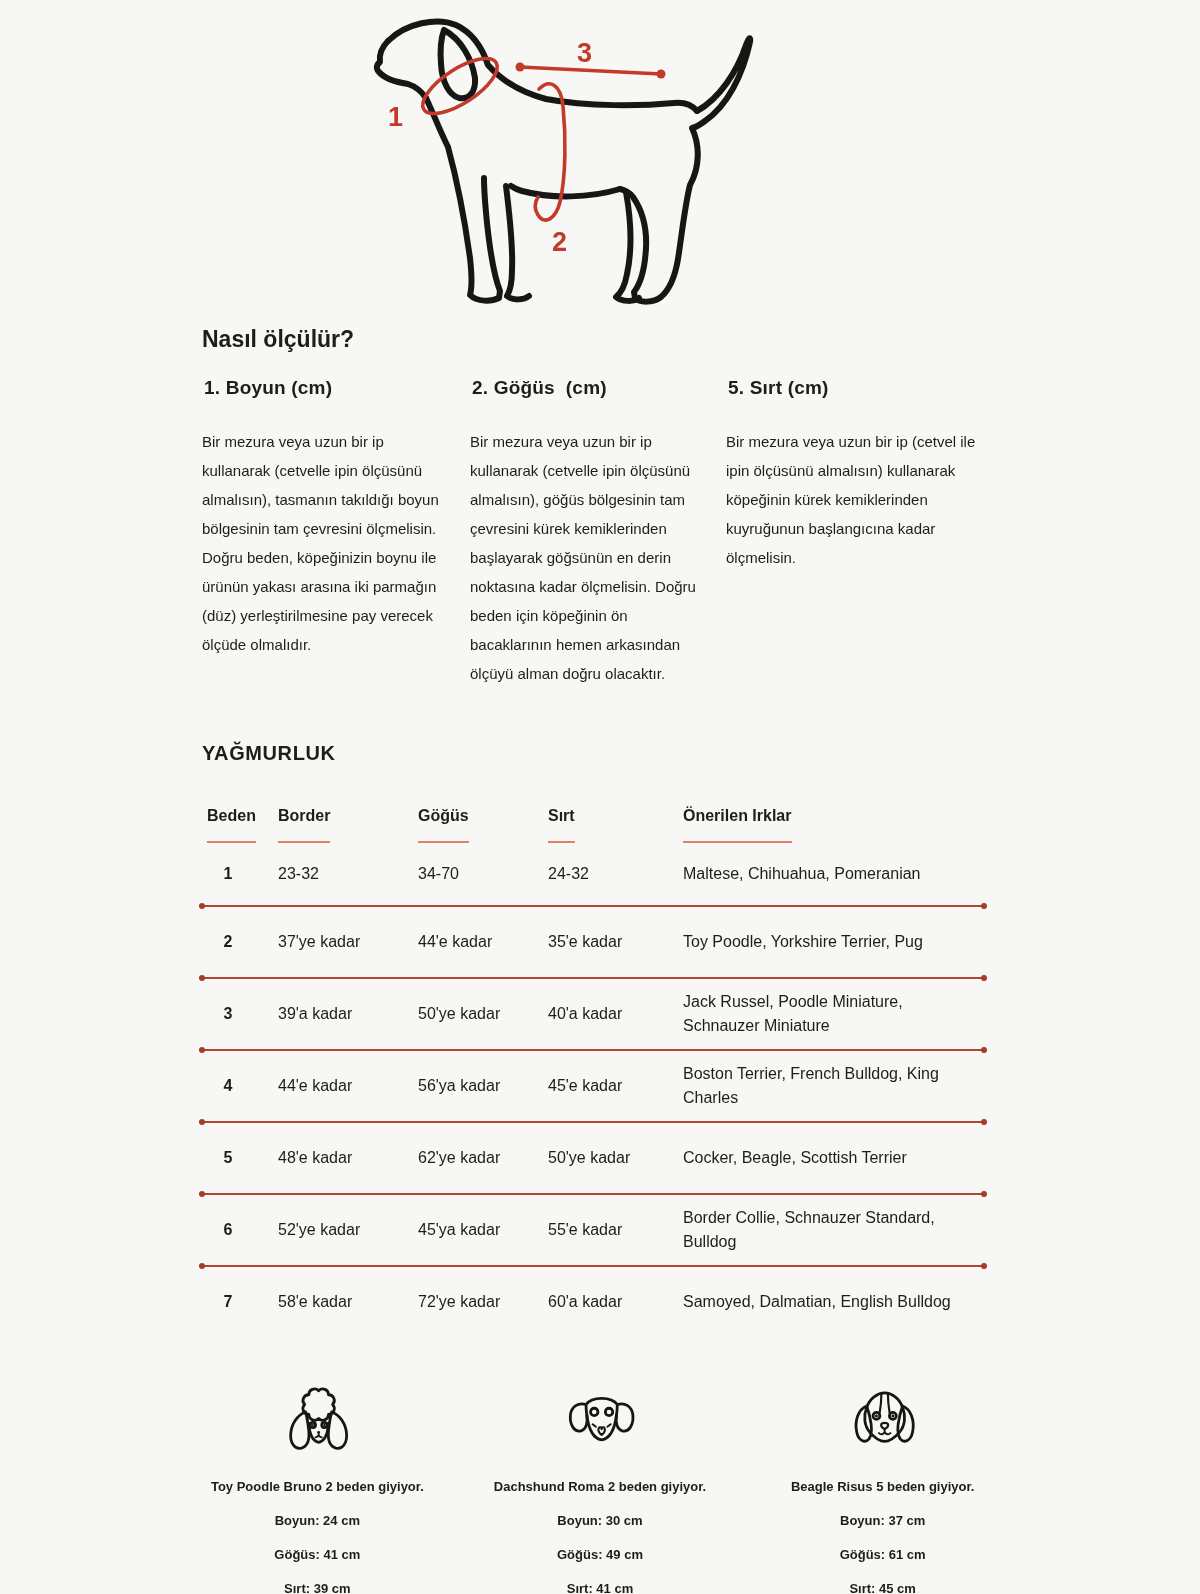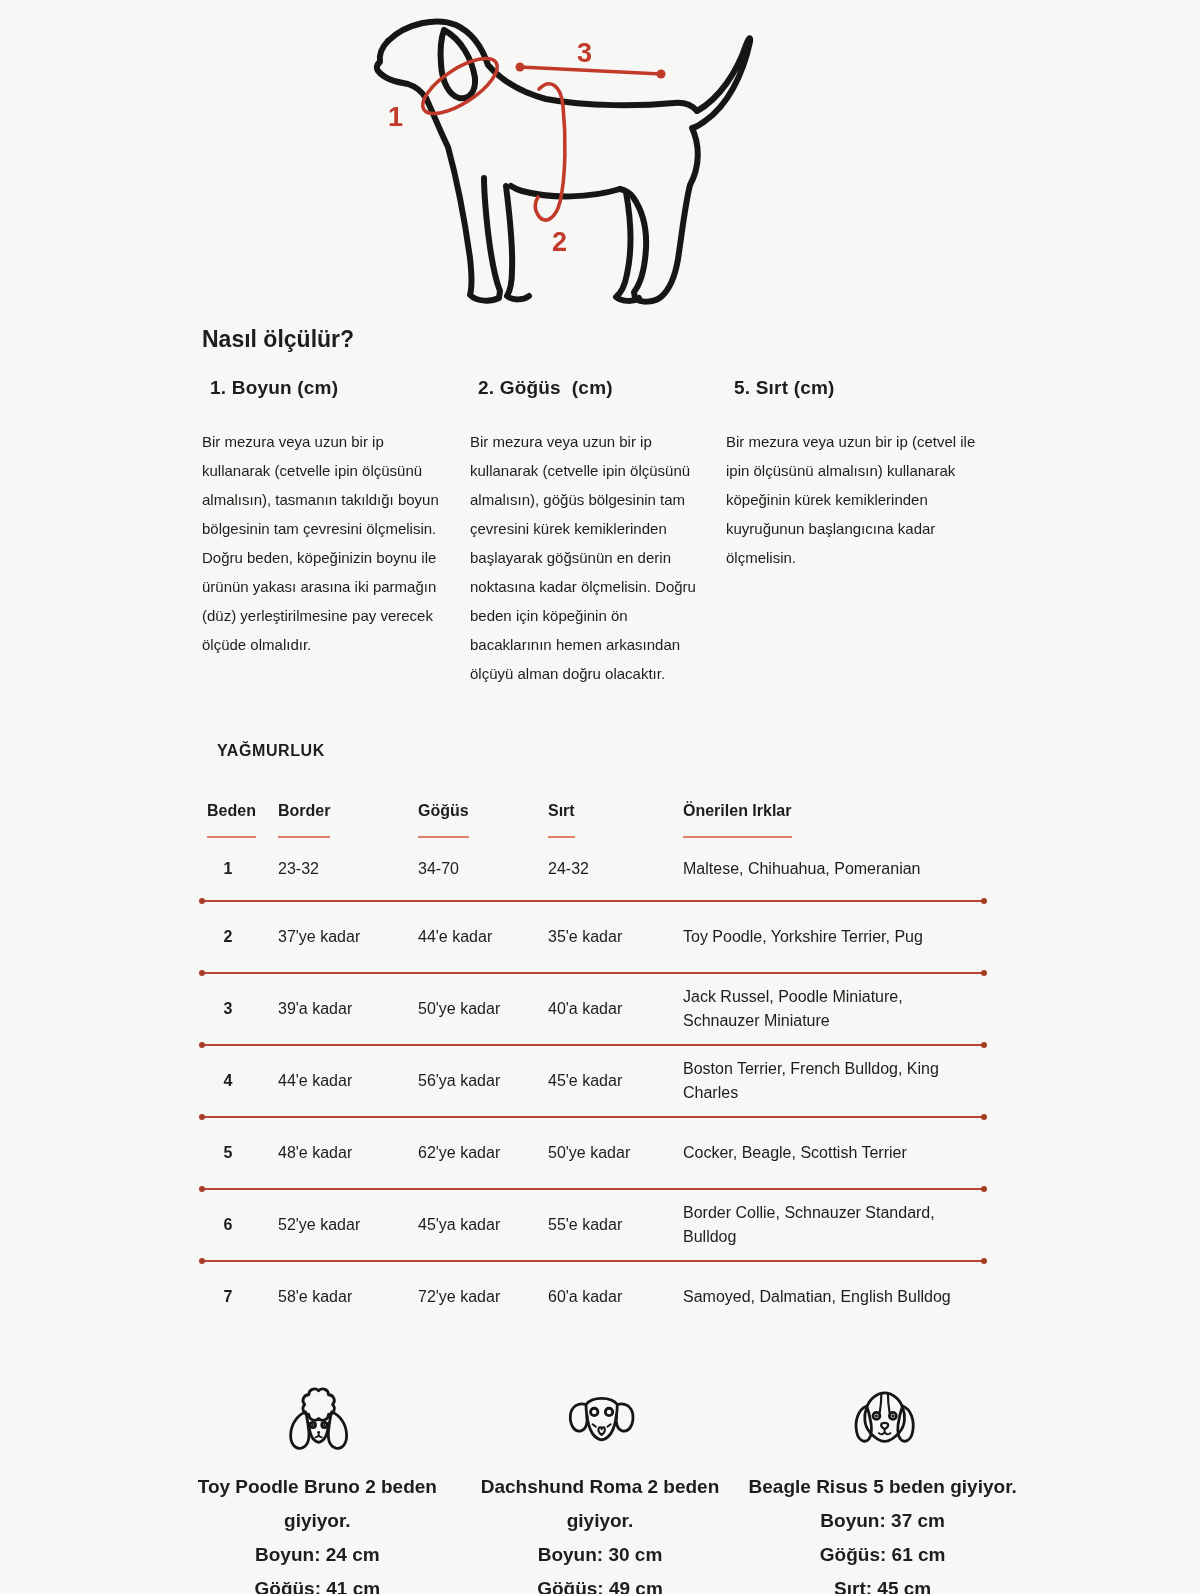--- a/index.html
+++ b/index.html
@@ -10,47 +10,47 @@
   .hero-svg{position:absolute;left:330px;top:8px;}
   .dog-line{fill:none;stroke:#161614;stroke-width:6;stroke-linecap:round;stroke-linejoin:round;}
   .red-line{fill:none;stroke:#c23b2a;stroke-width:3.6;stroke-linecap:round;}
   .red-dot{fill:#c23b2a;stroke:none;}
   .red-num{fill:#c23b2a;font-family:"Liberation Sans",sans-serif;font-weight:700;font-size:27px;}
 
   
   .howto{position:absolute;left:202px;top:326px;width:788px;}
   .howto-title{font-size:23px;font-weight:700;margin:0 0 24px 0;}
   .howto-grid{display:grid;grid-template-columns:240px 228px 262px;column-gap:28px;}
-  .howto-col h3{font-size:19px;font-weight:700;margin:0 0 28px 8px;letter-spacing:.2px;white-space:pre;}
+  .howto-col h3{font-size:19px;font-weight:700;margin:0 0 28px 2px;letter-spacing:.2px;white-space:pre;}
   .howto-col p{font-size:15px;line-height:29px;margin:0;}
 
   
   .sizes{position:absolute;left:200px;top:742px;width:786px;}
-  .product-title{font-size:16px;font-weight:700;letter-spacing:.6px;margin:0 0 42px 15px;padding-left:2px;}
+  .product-title{font-size:20px;font-weight:700;letter-spacing:.6px;margin:0 0 42px 0;padding-left:2px;}
   .thead,.trow{display:grid;grid-template-columns:78px 140px 130px 135px 1fr;}
   .thead{font-size:16px;font-weight:700;}
   .thead .th span{display:inline-block;border-bottom:2px solid #e08069;padding-bottom:16px;}
   .th-beden{padding-left:7px;}
   .trow{align-items:center;min-height:70px;font-size:16px;}
   .trow.first{min-height:62px;}
   .c-beden{width:56px;text-align:center;font-weight:700;}
   .c-irklar{line-height:24px;padding-right:4px;}
   .divider{position:relative;height:2px;background:#b5432e;}
   .divider::before,.divider::after{content:"";position:absolute;top:-2px;width:6px;height:6px;
       border-radius:50%;background:#a43c28;}
   .divider::before{left:-1px;}
   .divider::after{right:-1px;}
 
   
   .examples{position:absolute;left:176px;top:1356px;width:848px;display:grid;grid-template-columns:1fr 1fr 1fr;}
   .example{text-align:center;}
   .icon-wrap{height:102px;display:flex;align-items:flex-end;justify-content:center;margin-bottom:12px;}
   .icon-line{fill:none;stroke:#161614;stroke-width:3.4;stroke-linecap:round;stroke-linejoin:round;}
   .icon-fill{fill:#161614;stroke:none;}
-  .caption div{font-size:19px;font-weight:700;line-height:34px;text-align:center;}
+  .caption div{font-size:13px;font-weight:700;line-height:34px;text-align:center;}
 </style>
 </head>
 <body>
 
 <div class="page">
 
   <svg class="hero-svg" width="560" height="310" viewBox="0 0 560 310">
 
     <g>
 

